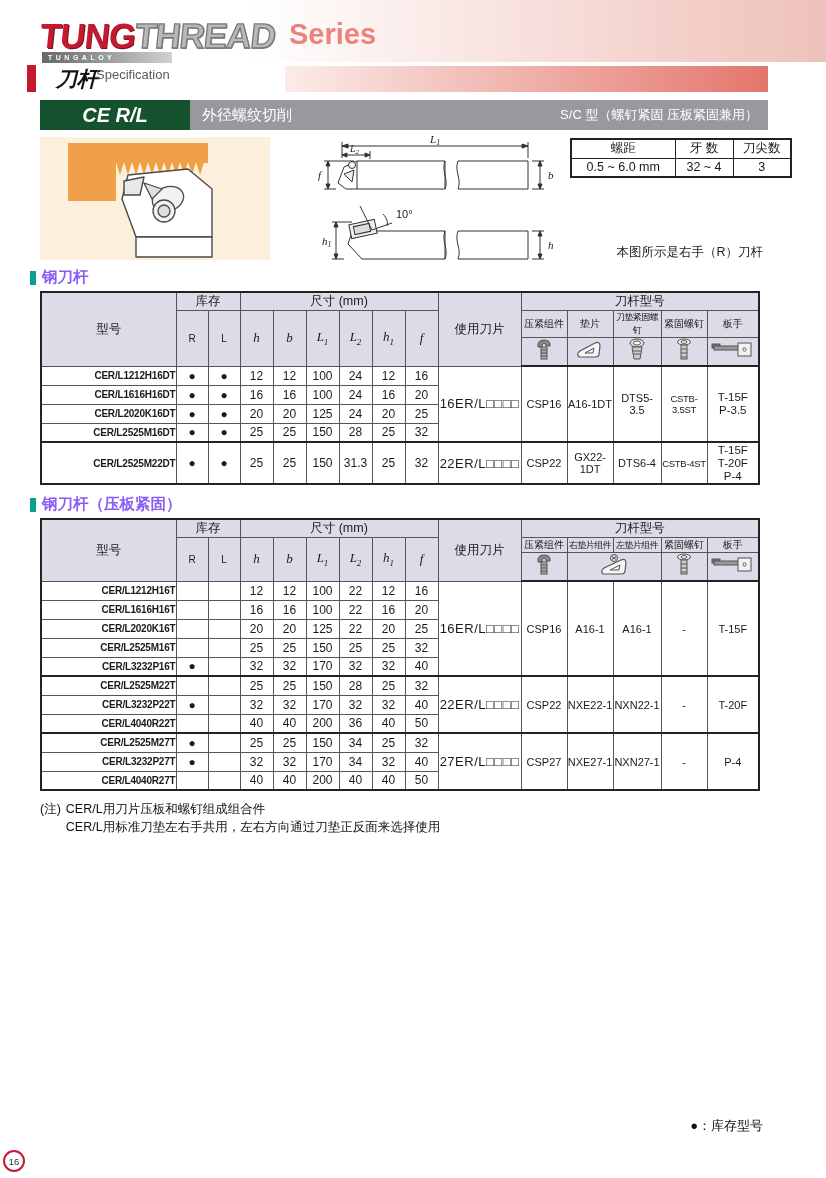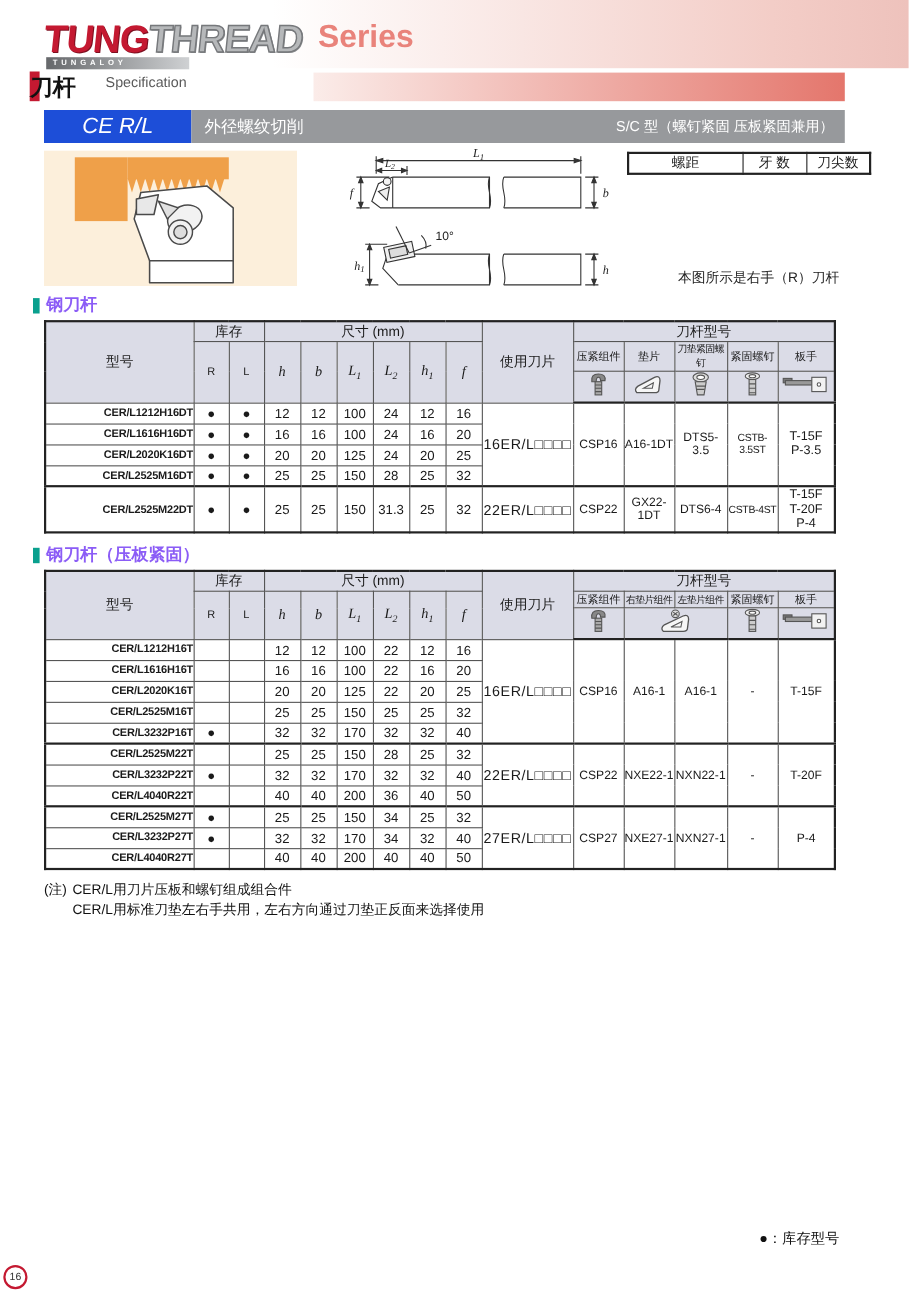--- a/index.html
+++ b/index.html
@@ -23,26 +23,26 @@
   .logo-series { font-size:29px; font-weight:bold; color:#e9837b; margin-left:14px;
     vertical-align: 4px;}
   .tungaloy-bar { position:absolute; left:2px; top:36px; width:130px; height:11px;
     background: linear-gradient(to right,#66686b,#cfd1d3); display:flex; align-items:center; }
   .tungaloy-bar span { color:#fff; font-size:7px; letter-spacing:3.5px; padding-left:6px; font-weight:bold; }
   
   .spec-head { position:absolute; left:0; top:64px; width:826px; height:30px; }
   .pink-band { position:absolute; left:285px; top:2px; width:483px; height:26px;
     background: linear-gradient(to right,#fbece9,#e4766c); }
   .red-bar { position:absolute; left:27px; top:1px; width:9px; height:27px; background:#c41931; }
-  .spec-head .zh { position:absolute; left:27px; top:1px; font-size:21px; font-weight:bold; color:#111; }
+  .spec-head .zh { position:absolute; left:56px; top:1px; font-size:21px; font-weight:bold; color:#111;font-style:italic; }
   .spec-head .en { position:absolute; left:96px; top:3px; font-size:13px; color:#5a5a5a; }
   
   .prod-band { position:absolute; left:40px; top:100px; width:728px; height:30px; display:flex; }
-  .code-box { width:134px; height:30px; background:#1d4ed8; color:#fff; display:flex;
-    align-items:center; justify-content:center; font-size:20px; font-weight:normal; font-style:italic; }
+  .code-box { width:150px; height:30px; background:#14532d; color:#fff; display:flex;
+    align-items:center; justify-content:center; font-size:20px; font-weight:bold; font-style:italic; }
   .gray-bar { flex:1; height:30px; background:#97999c; color:#fff; display:flex;
     align-items:center; justify-content:space-between; padding:0 10px 0 12px; }
   .gray-bar .use { font-size:15px; }
   .gray-bar .typ { font-size:13px; }
   
   .fig-area { position:absolute; left:0; top:134px; width:826px; height:132px; }
   .photo { position:absolute; left:40px; top:3px; width:230px; height:123px; background:#fcefdb; }
   .tdraw { position:absolute; left:300px; top:0; width:270px; height:132px; }
   .mini { position:absolute; left:570px; top:4px; border-collapse:collapse; table-layout:fixed; }
   .mini th,.mini td { border:1px solid #222; height:19px; text-align:center; font-size:12.5px; font-weight:normal; }
@@ -217,20 +217,25 @@
         <col style="width:104px">
         <col style="width:58px">
         <col style="width:58px">
       </colgroup>
     <tbody>
         <tr>
       <th>螺距</th>
       <th>牙 数</th>
       <th>刀尖数</th>
     </tr>
+    <tr>
+      <td>0.5 ~ 6.0 mm</td>
+      <td>32 ~ 4</td>
+      <td>3</td>
+    </tr>
   </tbody>
     </table>
 
   <div class="hand-note">本图所示是右手（R）刀杆</div>
 </div>
 
 <div class="sections">
 
   <div class="sec-title">
     <span class="teal-bar"></span>

